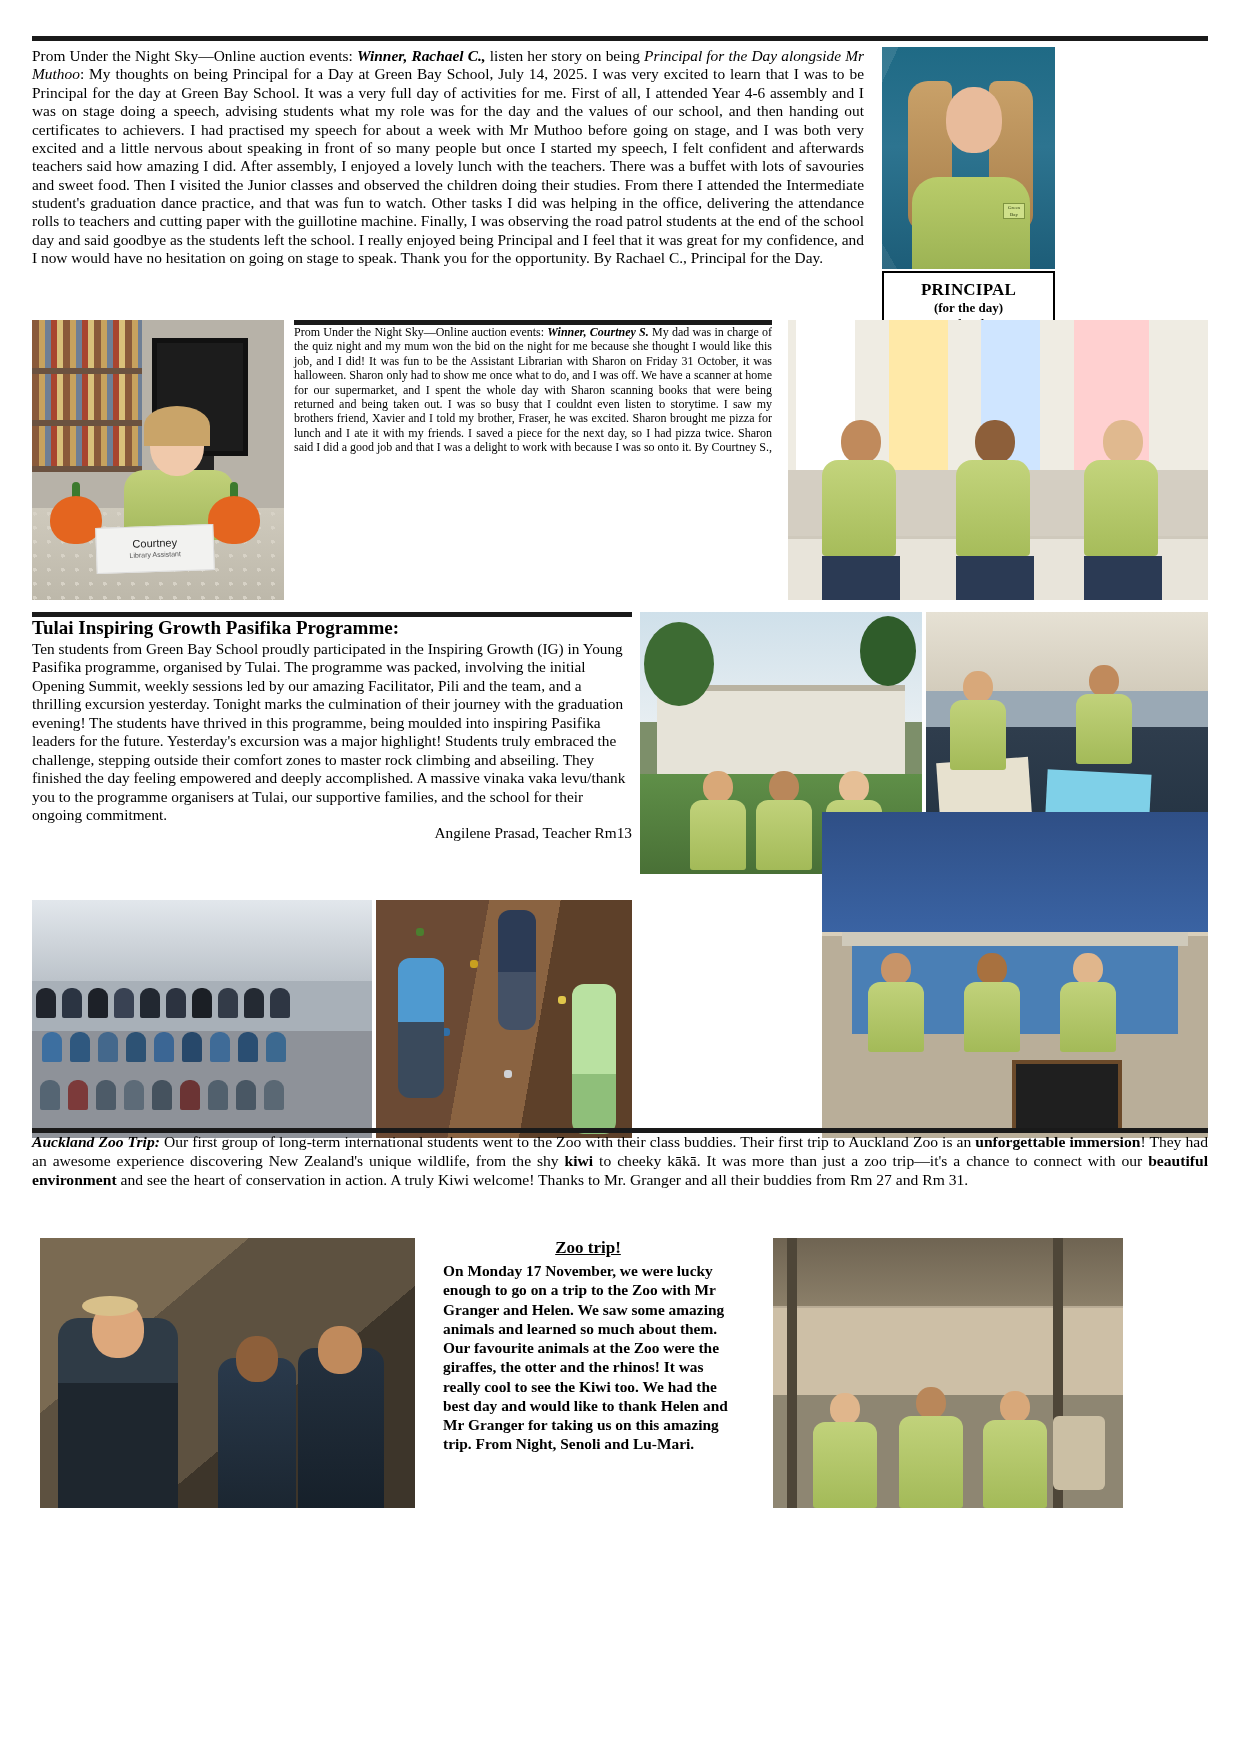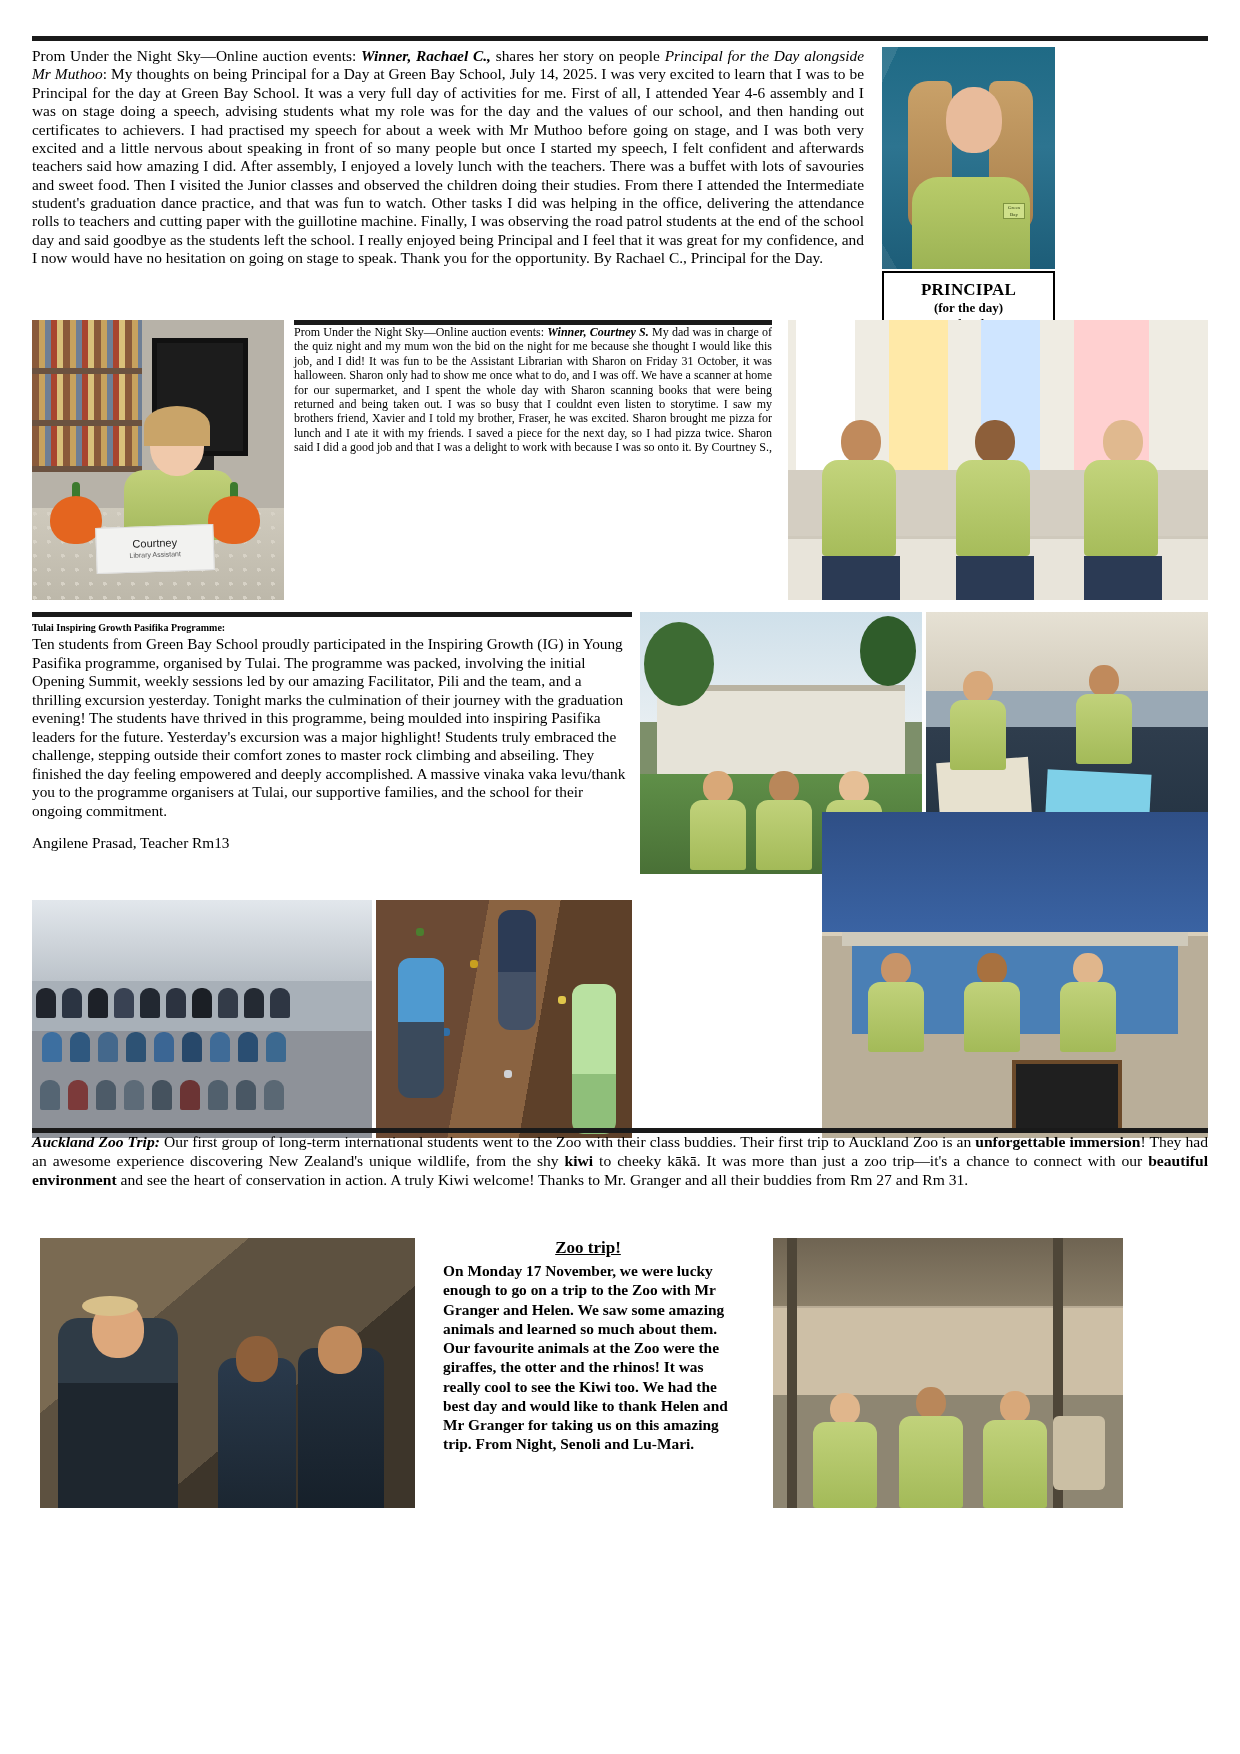--- a/index.html
+++ b/index.html
@@ -179,22 +179,22 @@
   
   #sec3 {
     position: absolute;
     left: 32px; top: 612px;
     width: 1176px;
     display:flex;
   }
   #sec3 .left { width: 600px; flex: 0 0 600px; }
   #sec3 .left .topline { width: 600px; }
   #sec3 .left .txt { margin-top: 6px; font-size: 15.3px; line-height:1.207; text-align:left;}
-  #sec3 .left .heading { font-weight: bold; font-size: 10px; }
-  #sec3 .left .signoff { margin-top: 14px; }
+  #sec3 .left .heading { font-weight: bold; font-size: 19px; }
+  #sec3 .left .signoff { text-align: right; margin-top: 0px; }
   #sec3 .right {
     margin-left: 8px;
     flex: 1 1 auto;
     position: relative;
     height: 270px;
   }
   .rp { position:absolute; overflow:hidden; }
   .rp-a { left:0; top:0; width:282px; height:262px; background:#7d8f6a;}
   .rp-b { left:286px; top:0; width:282px; height:262px; background:#9aa9b5;}
   .grass { position:absolute; left:0; bottom:0; width:100%; height:38%; background:linear-gradient(180deg,#5f8f48,#497036);}
@@ -279,21 +279,21 @@
 </head>
 <body>
 
 <div class="page">
 
   <section id="sec1">
     <div class="rule topline"></div>
     <div class="body">
       <div class="col-text">
         <p class="txt" style="margin:0;">
-          <span>Prom Under the Night Sky—Online auction events: </span><span class="bi">Winner, Rachael C.,</span><span> shares her story on people </span><span class="serif-i">Principal for the Day alongside Mr Muthoo</span><span>:  My thoughts on being Principal for a Day at Green Bay School, July 14, 2025.</span>
+          <span>Prom Under the Night Sky—Online auction events: </span><span class="bi">Winner, Rachael C.,</span><span> listen her story on being </span><span class="serif-i">Principal for the Day alongside Mr Muthoo</span><span>:  My thoughts on being Principal for a Day at Green Bay School, July 14, 2025.</span>
           <span>I was very excited to learn that I was to be Principal for the day at Green Bay School.  It was a very full day of activities for me. First of all, I attended Year 4-6 assembly and I was on stage doing a speech, advising students what my role was for the day and the values of our school, and then handing out certificates to achievers.  I had practised my speech for about a week with Mr Muthoo before going on stage, and I was both very excited and a little nervous about speaking in front of so many people but once I started my speech, I felt confident and afterwards teachers said how amazing I did.   After assembly, I enjoyed a lovely lunch with the teachers.   There was a buffet with lots of savouries and sweet food.   Then I visited the Junior classes and observed the children doing their studies.  From there I attended the Intermediate student's graduation dance practice, and that was fun to watch.  Other tasks I did was helping in the office, delivering the attendance rolls to teachers and cutting paper with the guillotine machine.  Finally, I was observing the road patrol students at the end of the school day and said goodbye as the students left the school.  I really enjoyed being Principal and I feel that it was great for my confidence, and I now would have no hesitation on going on stage to speak.  Thank you for the opportunity.        By Rachael C., Principal for the Day.</span>
         </p>
       </div>
       <div class="col-photo">
         <div class="principal-photo">
           <div class="pp-wall"></div>
           <div class="pp-hair-l"></div>
           <div class="pp-hair-r"></div>
           <div class="pp-face"></div>
           <div class="pp-body"></div>

